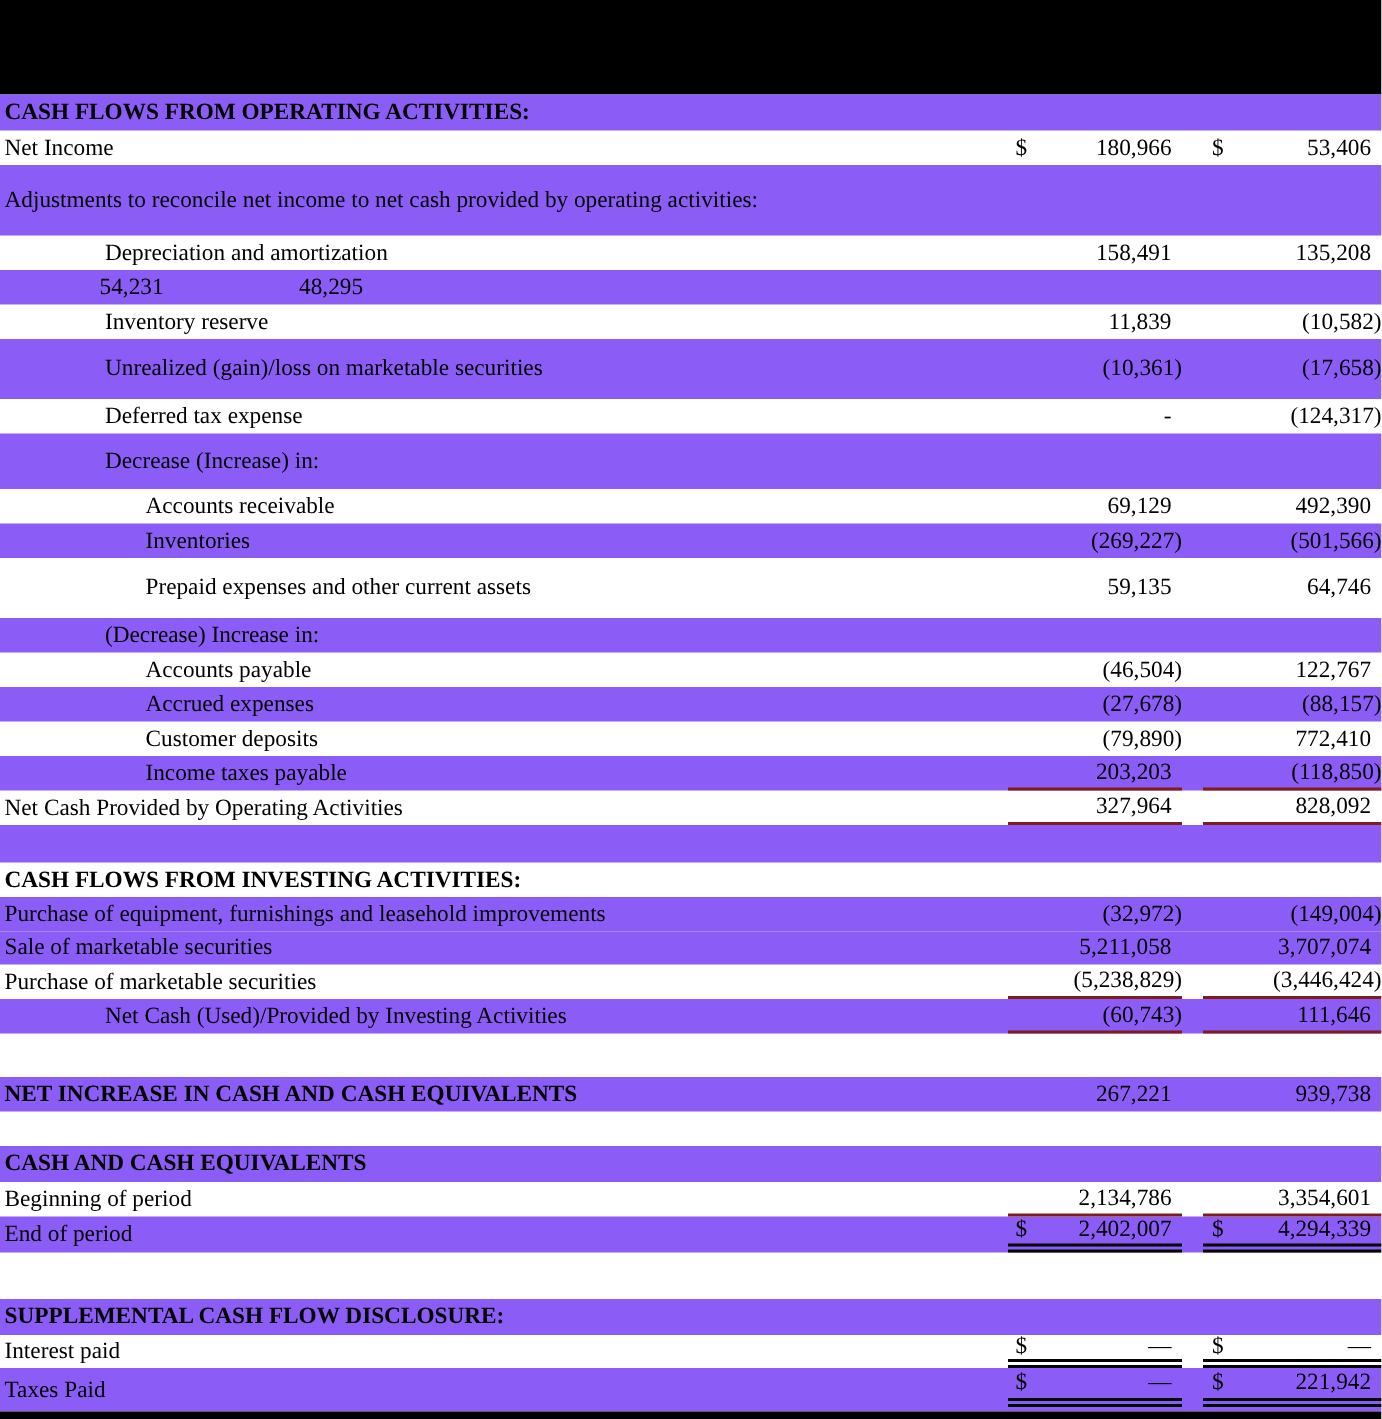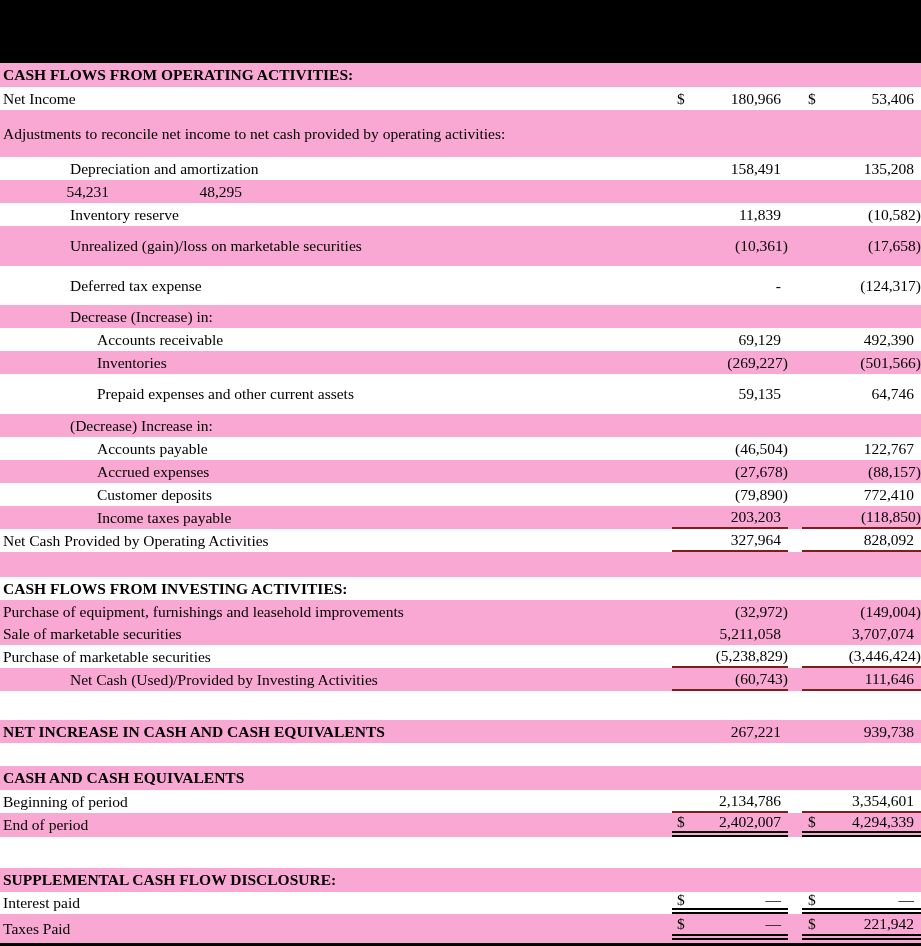--- a/index.html
+++ b/index.html
@@ -3,21 +3,21 @@
 <meta charset="utf-8">
 <style>
   html,body{margin:0;padding:0;}
   body{
     width:921px;height:946px;overflow:hidden;background:#ffffff;color:#000;
     font-family:"Liberation Serif","DejaVu Serif",serif;font-size:15.5px;
   }
   .band{width:921px;}
   .black{background:#000000;}
   .row{display:flex;align-items:center;box-sizing:border-box;width:921px;}
-  .blue{background:#f9a8d4;}
+  .blue{background:#8b5cf6;}
   .bold{font-weight:bold;}
   .label{flex:1 1 auto;padding-left:3px;white-space:nowrap;}
   .ind1{}
   .ind2{padding-left:70px;}
   .ind3{padding-left:97px;}
   .wrap{white-space:normal;max-width:520px;line-height:23px;}
   .col{flex:0 0 auto;width:116px;align-self:stretch;display:flex;
        justify-content:space-between;align-items:center;box-sizing:border-box;}
   .col2{width:119px;margin-left:14px;}
   .dollar{padding-left:5px;min-width:9px;}
@@ -92,33 +92,33 @@
   <div class="col col1">
       <span class="dollar"></span>
       <span class="val">(10,361)</span>
     </div>
   <div class="col col2">
       <span class="dollar"></span>
       <span class="val">(17,658)</span>
     </div>
 </div>
 
-<div class="row" style="height:39px">
+<div class="row" style="height:23px">
   <div class="label ind2">Deferred tax expense</div>
   <div class="col col1">
       <span class="dollar"></span>
       <span class="val pos">-</span>
     </div>
   <div class="col col2">
       <span class="dollar"></span>
       <span class="val">(124,317)</span>
     </div>
 </div>
 
-<div class="row blue" style="height:23px">
+<div class="row blue" style="height:37px">
   <div class="label ind2">Decrease (Increase) in:</div>
 </div>
 
 <div class="row" style="height:23px">
   <div class="label ind3">Accounts receivable</div>
   <div class="col col1">
       <span class="dollar"></span>
       <span class="val pos">69,129</span>
     </div>
   <div class="col col2">

